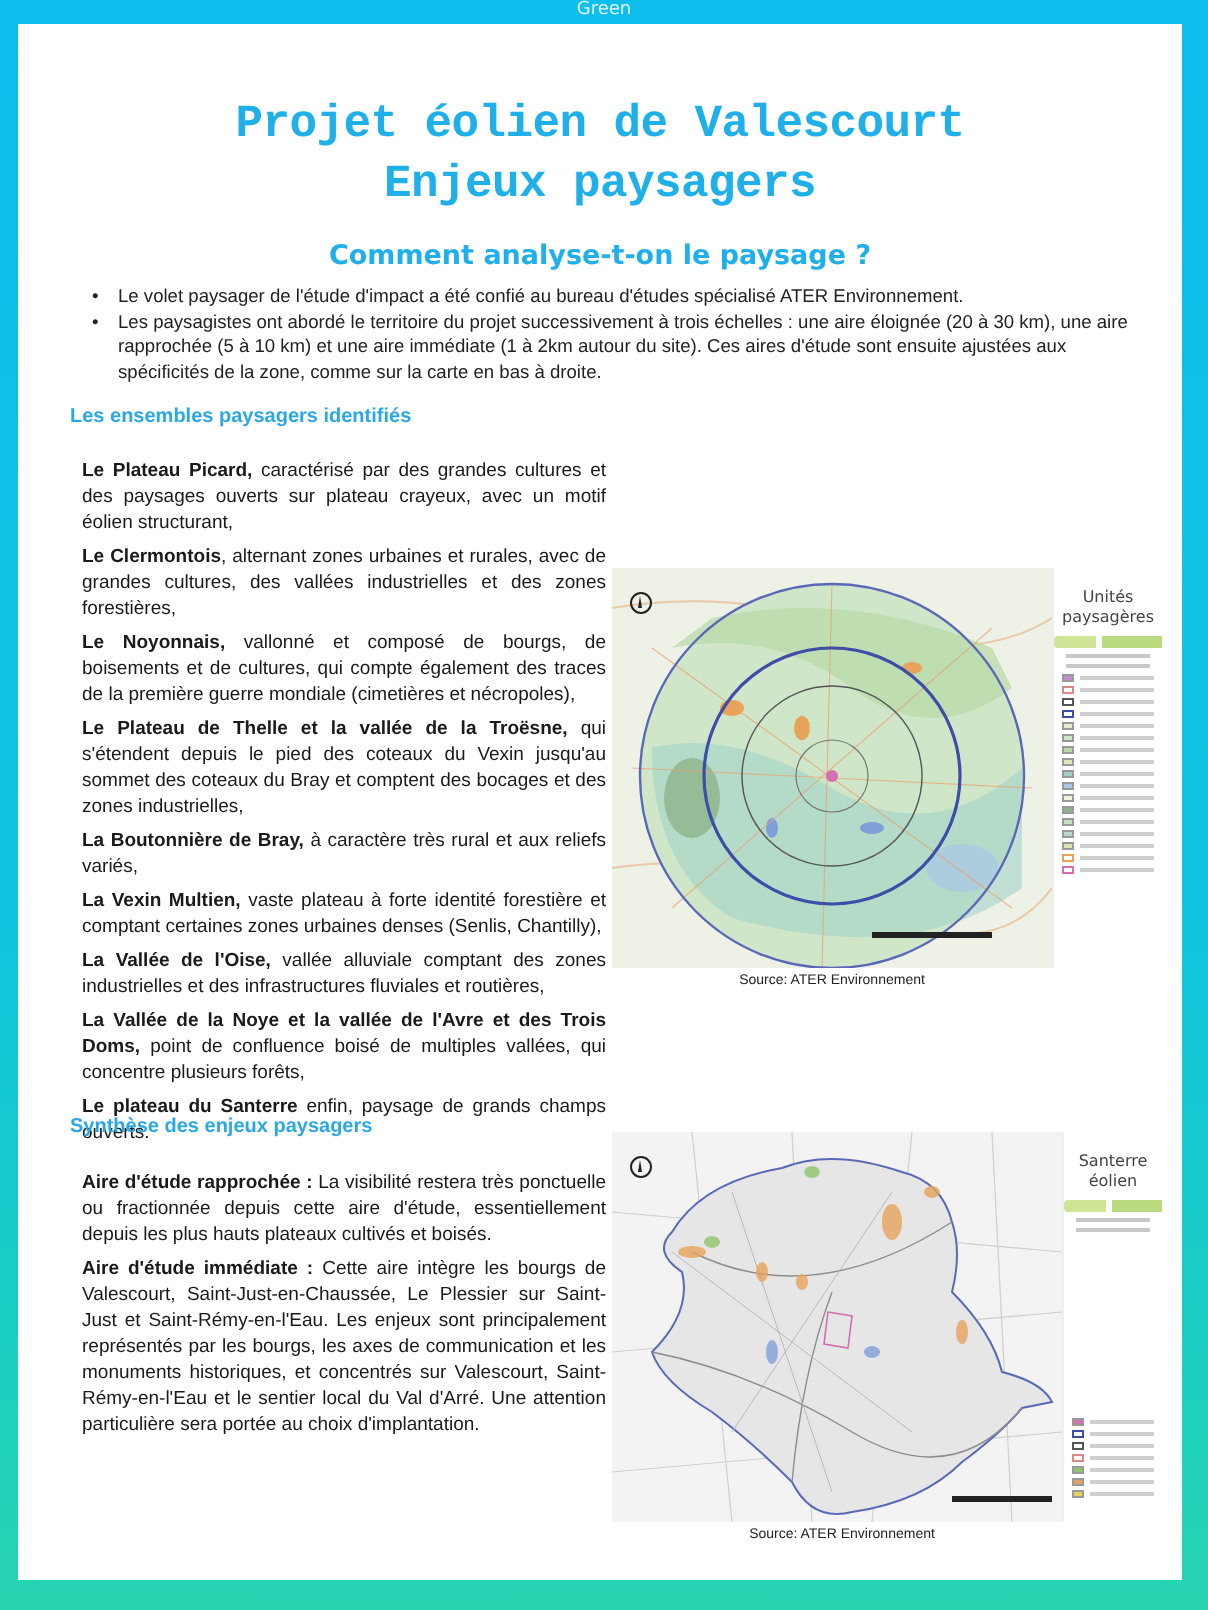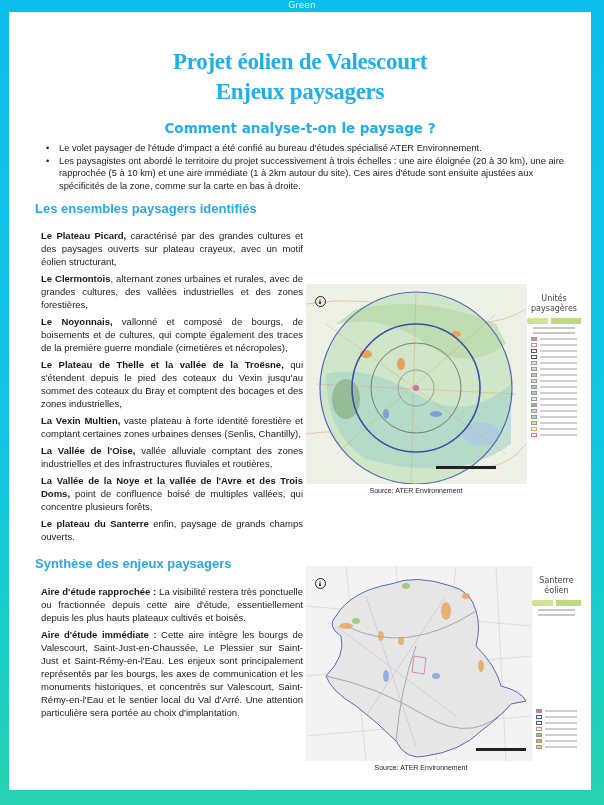--- a/index.html
+++ b/index.html
@@ -13,38 +13,38 @@
     position: absolute; top: 0; left: 0; width: 604px; height: 12px;
     text-align: center; color: #e8f8ff; font-size: 9px; line-height: 11px;
     font-family: "DejaVu Sans", sans-serif;
   }
   .panel {
     position: absolute; left: 9px; top: 12px; width: 582px; height: 778px;
     background: #ffffff;
   }
   .title {
     position: absolute; left: 0; top: 35px; width: 582px; text-align: center;
-    color: #1fb0ea; font-family: Liberation Serif, serif; font-weight: bold;
+    color: #1fb0ea; font-family: Liberation Mono, monospace; font-weight: bold;
     font-size: 23px; line-height: 30px; letter-spacing: -0.3px;
   }
   .subtitle {
     position: absolute; left: 0; top: 107px; width: 582px; text-align: center;
     color: #1fb0ea; font-family: "DejaVu Sans", sans-serif; font-weight: bold;
     font-size: 13.5px; line-height: 18px;
   }
   .bullets {
     position: absolute; left: 37px; top: 130px; width: 530px;
     font-size: 9.3px; line-height: 12.5px; color: #222;
     list-style: none;
   }
   .bullets li { position: relative; padding-left: 13px; margin-bottom: 0; }
   .bullets li::before { content: "•"; position: absolute; left: 0; top: 0; }
   .section-head {
     position: absolute; left: 26px; color: #2aa8e6; font-weight: bold;
-    font-size: 13px; line-height: 12px;
+    font-size: 10px; line-height: 12px;
   }
   .col-text {
     position: absolute; left: 28px; width: 270px;
     font-size: 9.5px; line-height: 13px; color: #1a1a1a; text-align: justify;
   }
   .col-text p { margin: 4px; }
   .col-text b { font-weight: bold; }
   .map {
     position: absolute; overflow: hidden; background: #737373;
   }
@@ -96,20 +96,21 @@
     <li>Les paysagistes ont abordé le territoire du projet successivement à trois échelles : une aire éloignée (20 à 30 km), une aire rapprochée (5 à 10 km) et une aire immédiate (1 à 2km autour du site). Ces aires d'étude sont ensuite ajustées aux spécificités de la zone, comme sur la carte en bas à droite.</li>
   </ul>
 
   <div class="section-head" style="top:191px;">Les ensembles paysagers identifiés</div>
 
   <div class="col-text" style="top:213px;">
     <p><b>Le Plateau Picard,</b><span> caractérisé par des grandes cultures et des paysages ouverts sur plateau crayeux, avec un motif éolien structurant,</span></p>
     <p><b>Le Clermontois</b><span>, alternant zones urbaines et rurales, avec de grandes cultures, des vallées industrielles et des zones forestières,</span></p>
     <p><b>Le Noyonnais,</b><span> vallonné et composé de bourgs, de boisements et de cultures, qui compte également des traces de la première guerre mondiale (cimetières et nécropoles),</span></p>
     <p><b>Le Plateau de Thelle et la vallée de la Troësne,</b><span> qui s'étendent depuis le pied des coteaux du Vexin jusqu'au sommet des coteaux du Bray et comptent des bocages et des zones industrielles,</span></p>
+    <p><b>La Boutonnière de Bray,</b><span> à caractère très rural et aux reliefs variés,</span></p>
     <p><b>La Vexin Multien,</b><span> vaste plateau à forte identité forestière et comptant certaines zones urbaines denses (Senlis, Chantilly),</span></p>
     <p><b>La Vallée de l'Oise,</b><span> vallée alluviale comptant des zones industrielles et des infrastructures fluviales et routières,</span></p>
     <p><b>La Vallée de la Noye et la vallée de l'Avre et des Trois Doms,</b><span> point de confluence boisé de multiples vallées, qui concentre plusieurs forêts,</span></p>
     <p><b>Le plateau du Santerre</b><span> enfin, paysage de grands champs ouverts.</span></p>
   </div>
 
   <div class="section-head" style="top:546px;">Synthèse des enjeux paysagers</div>
 
   <div class="col-text" style="top:569px;">
     <p><b>Aire d'étude rapprochée :</b><span> La visibilité restera très ponctuelle ou fractionnée depuis cette aire d'étude, essentiellement depuis les plus hauts plateaux cultivés et boisés.</span></p>

